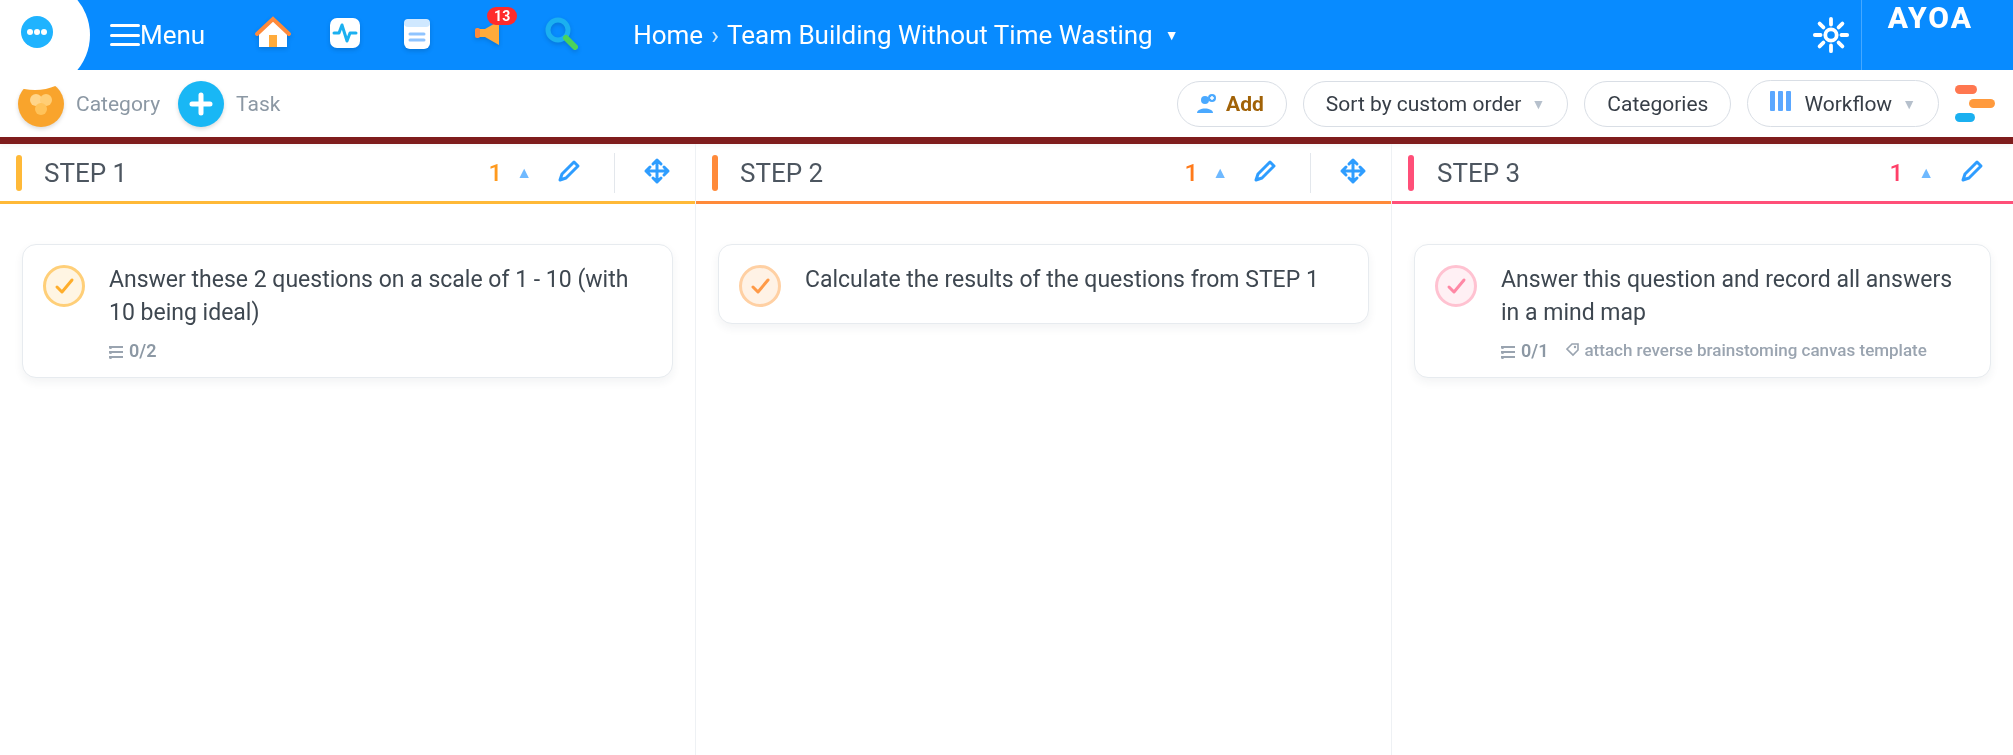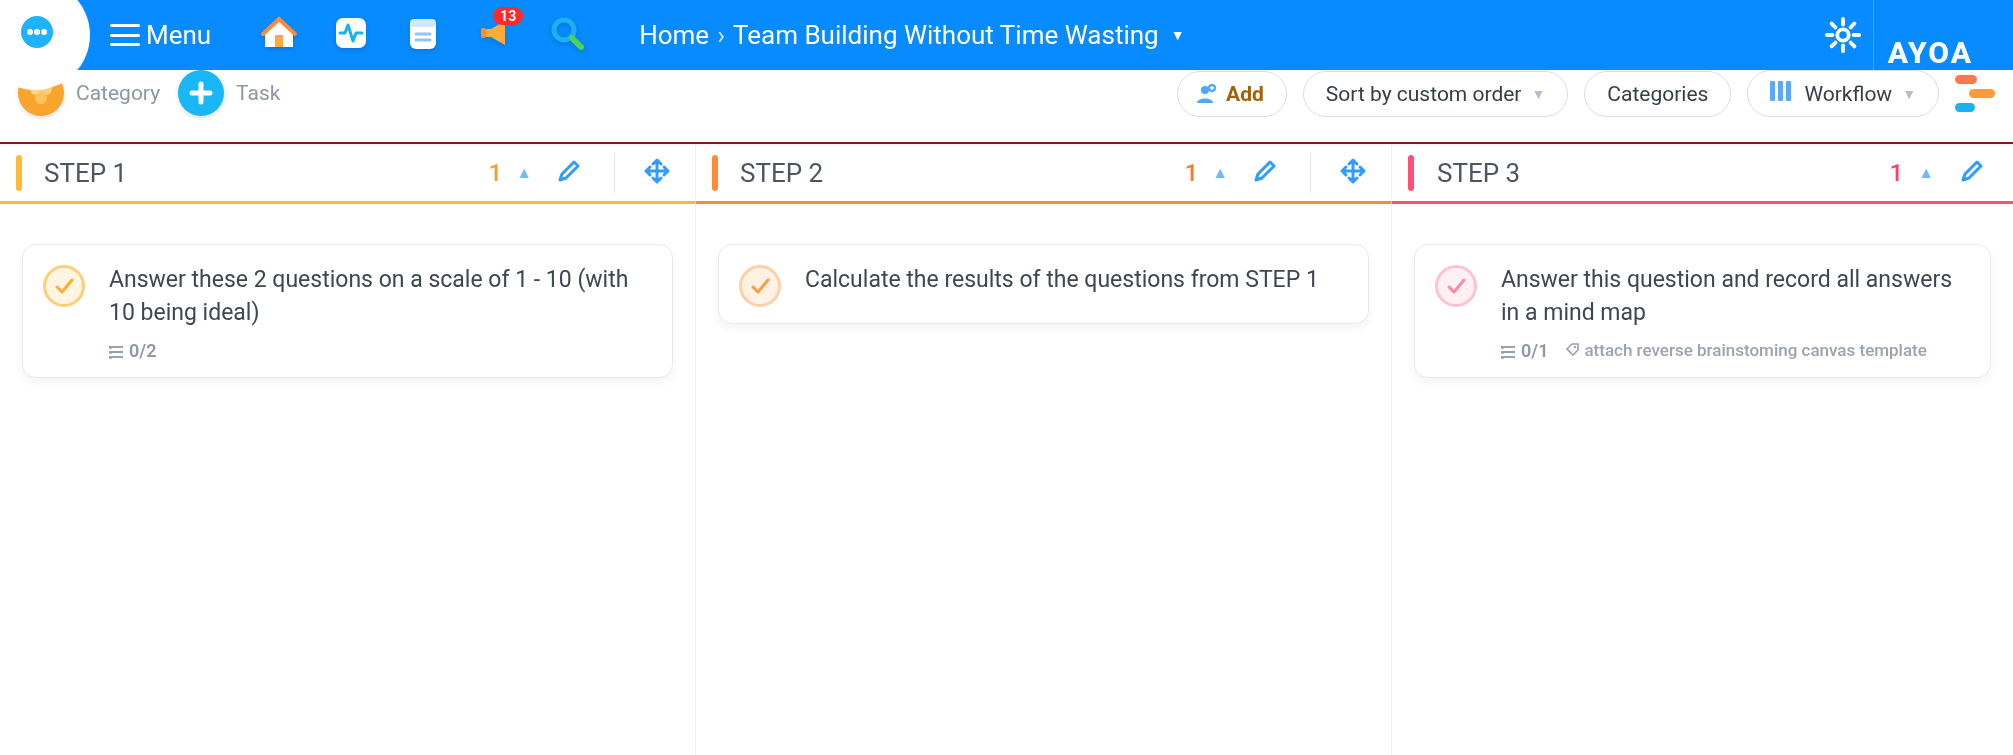--- a/index.html
+++ b/index.html
@@ -22,21 +22,21 @@
   .chat-bubble::before {
     content:"";
     position:absolute;
     left:-20px; top:-20px;
     width: 110px; height: 110px;
     background:#fff;
     border-radius:50%;
   }
   .chat-bubble svg { position: relative; z-index:1; margin: 12px 0 0 14px; }
   .menu-btn {
-    display:flex; align-items:center; gap:6px;
+    display:flex; align-items:center; gap:0;
     padding: 0 26px 0 20px; height:100%;
     font-size: 26px; color:#fff; cursor:pointer;
   }
   .menu-btn .bars { width:30px; height:22px; display:flex; flex-direction:column; justify-content:space-between;}
   .menu-btn .bars span{ display:block; height:3px; background:#fff; border-radius:2px;}
   .nav-icons { display:flex; align-items:center; gap: 28px; padding: 0 20px; }
   .nav-icon { width:44px; height:44px; position:relative; display:flex; align-items:flex-start; justify-content:center; cursor:pointer;}
   .nav-icon svg{ filter: drop-shadow(0 2px 2px rgba(0,0,0,.15)); }
   .notif-badge {
     position:absolute; top:-6px; right:-6px;
@@ -44,29 +44,29 @@
     padding:1px 7px;
   }
   .breadcrumb {
     display:flex; align-items:center; gap:8px; font-size:26px; color:#fff; padding-left: 30px; justify-content: space-between;
   }
   .breadcrumb .chev { opacity:.8; }
   .breadcrumb .title-dd { display:flex; align-items:center; gap:12px; cursor:pointer;}
   .breadcrumb .caret { font-size:14px; }
   .nav-spacer { flex:1; }
   .gear { width:44px; height:44px; display:flex; align-items:center; justify-content:center; cursor:pointer; margin-right:8px;}
-  .brand-box { height:100%; display:flex; align-items:flex-end; padding:0 26px 0 14px; border-left:1px solid rgba(255,255,255,.25);}
+  .brand-box { height:100%; display:flex; align-items:flex-start; padding:0 26px 0 26px; border-left:1px solid rgba(255,255,255,.25);}
   .brand { color:#fff; font-size:30px; font-weight:800; letter-spacing:2px;}
 
   
   .toolbar {
     height:74px;
-    border-bottom:2px solid #7f1d1d;
+    border-bottom:7px solid #7f1d1d;
     box-shadow: 0 2px 4px rgba(0,0,0,.04);
-    display:flex; align-items:flex-start;
+    display:flex; align-items:center;
     padding: 0 18px;
     gap:18px;
     font-size:21px;
     color:#8c98a4;
   }
   .round-btn {
     width:46px; height:46px; border-radius:50%;
     display:flex; align-items:center; justify-content:center;
     box-shadow:0 2px 4px rgba(0,0,0,.15);
   }

